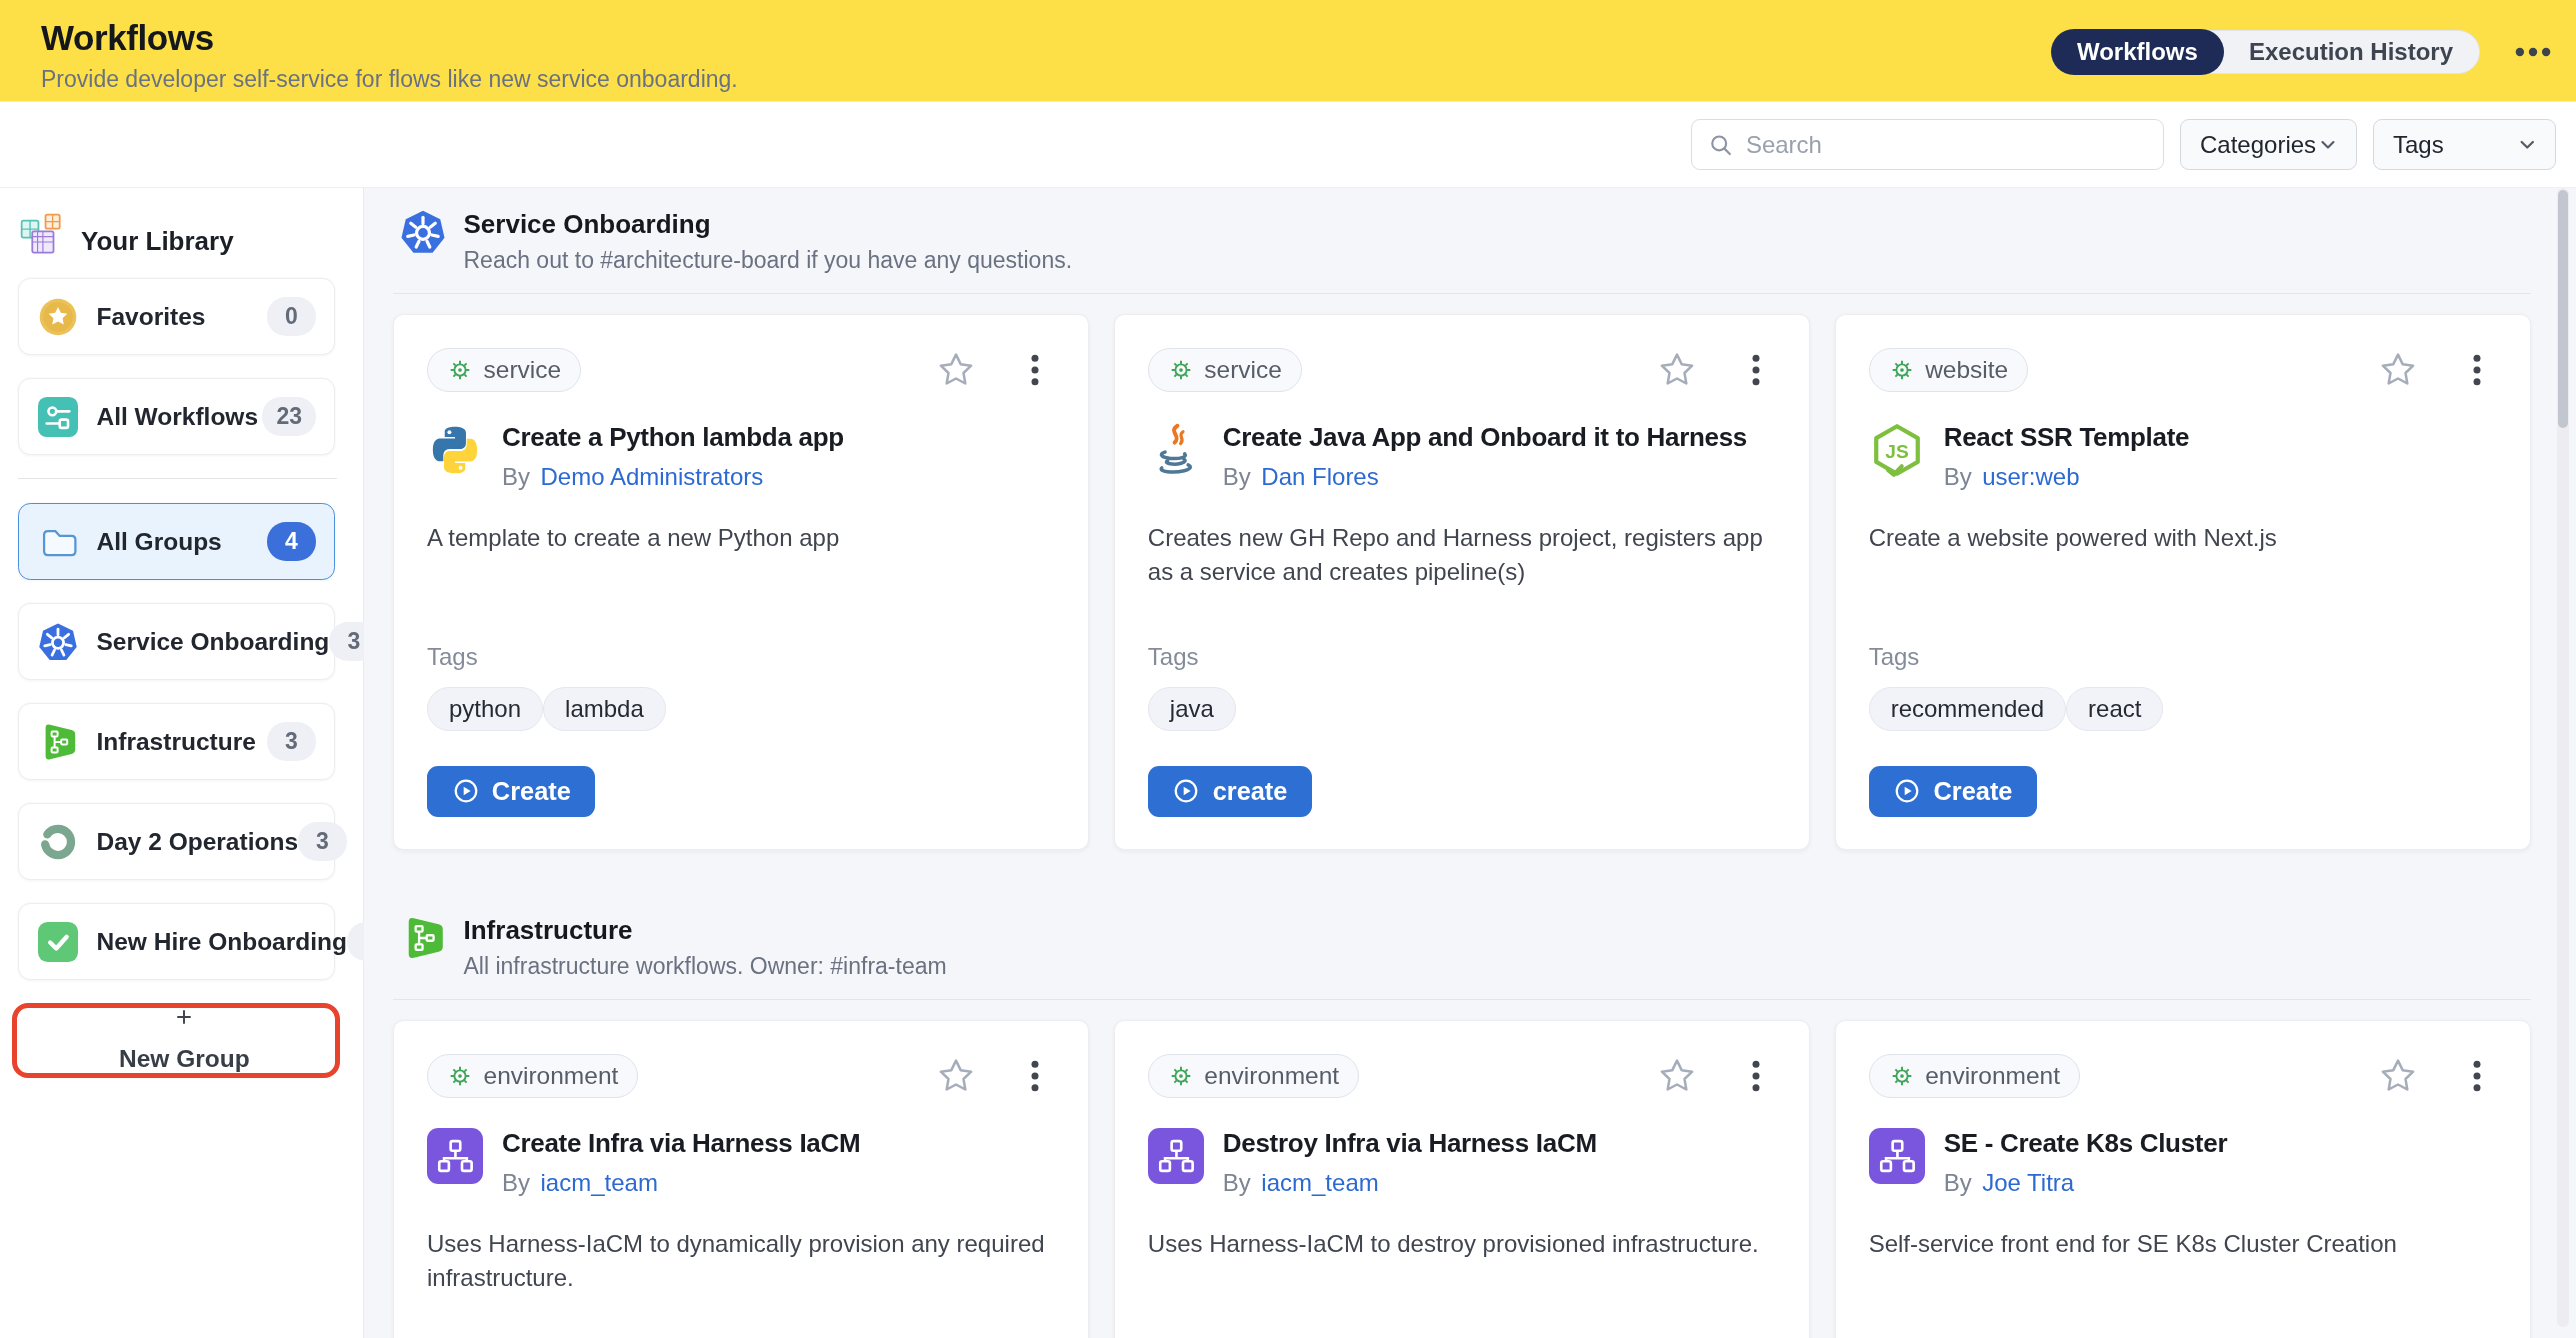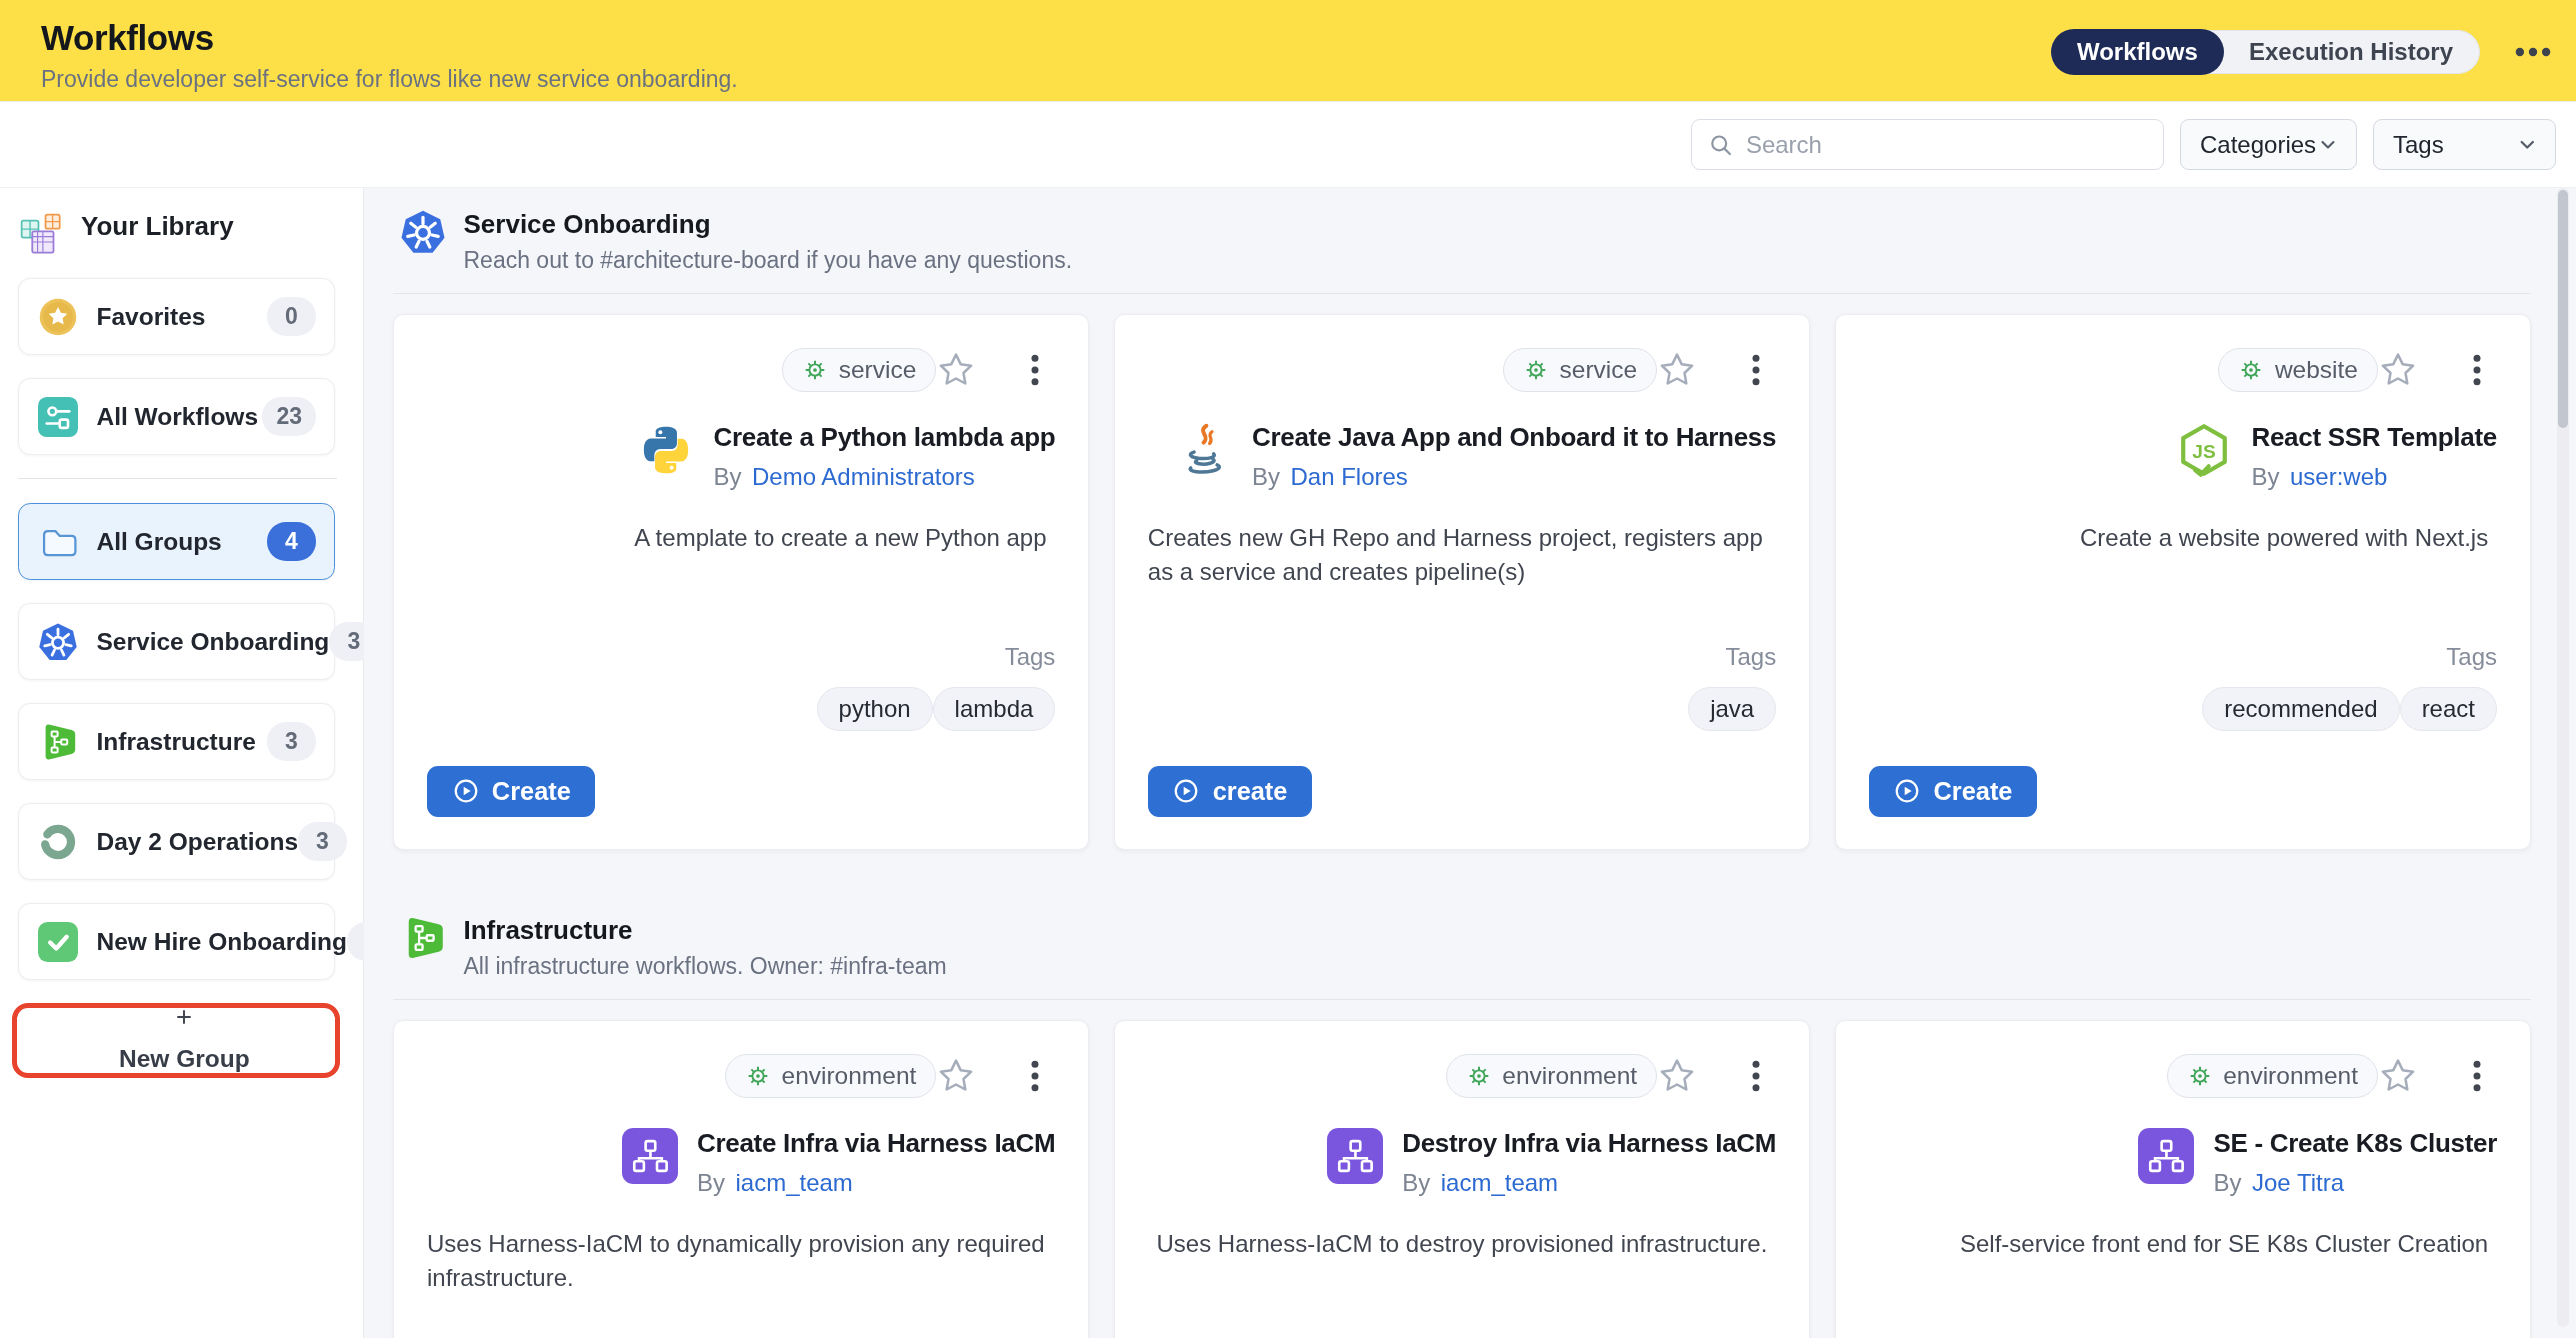--- a/index.html
+++ b/index.html
@@ -32,21 +32,21 @@
   .dropdown { display:flex; align-items:center; justify-content:space-between; height:51px; border:0.9px solid #d4d8df;
               border-radius:8.8px; background:#f8fafc; padding:0 16px 0 19px; font-size:24px; color:#21262e;
               font-weight:500; margin-left:16px; cursor:pointer; }
   .dd-categories { width:177px; } .dd-tags { width:183px; }
 
   
   .content { display:flex; height:1151px; position:relative; }
 
   
   .sidebar { width:364px; background:#fff; border-right:0.9px solid #e8eaee; padding-top:23px; flex:none; }
-  .lib-head { display:flex; align-items:flex-start; gap:16px; padding-left:19px; }
+  .lib-head { display:flex; align-items:flex-end; gap:16px; padding-left:19px; }
   .lib-head .txt { font-size:26px; font-weight:600; color:#1c2026; }
   .side-list { margin-top:21px; }
   .side-item { width:317px; height:77px; margin:0 0 23px 17.5px; background:#fff; border:0.9px solid #ebedf1;
                border-radius:12.3px; box-shadow:0 0.9px 2.6px rgba(25,30,40,.05); display:flex; align-items:center;
                padding:0 17.5px 0 19px; cursor:pointer; }
   .side-item .icon { width:40px; height:40px; flex:none; display:flex; }
   .side-item .lbl { font-size:24.5px; font-weight:600; color:#22262e; margin-left:19px; white-space:nowrap; }
   .count { margin-left:auto; min-width:49px; height:39px; border-radius:19px; background:#eef0f6; color:#646b78;
            font-size:23px; font-weight:600; display:flex; align-items:center; justify-content:center; padding:0 14px; }
   .side-item.active { background:#e9f3fd; border:1.8px solid #4b90dc; }
@@ -61,21 +61,21 @@
   .section-header { display:flex; gap:17.5px; padding-left:7px; align-items:flex-start; }
   .sh-icon { width:46px; height:46px; flex:none; }
   .sh-title { font-size:26px; font-weight:700; color:#15181d; }
   .sh-sub { font-size:23px; color:#6a7181; margin-top:7px; }
   .section-divider { height:0.9px; background:#e3e5ea; margin-top:19px; }
   .sec-1 .section-header { margin-top:12.3px; }
   .sec-2 { margin-top:65px; }
 
   .cards-row { display:flex; gap:24.5px; margin-top:20px; }
   .card { flex:1 1 0; height:536px; background:#fff; border:0.9px solid #ececf1; border-radius:10.5px;
-          box-shadow:0 1.8px 4.4px rgba(25,30,40,.05); padding:33px 33px 32px; display:flex; flex-direction:column;align-items:flex-end; }
+          box-shadow:0 1.8px 4.4px rgba(25,30,40,.05); padding:33px 33px 32px; display:flex; flex-direction:column; }
   .badge-row { display:flex; align-items:center; }
   .badge { display:inline-flex; align-items:center; gap:10.5px; height:44px; padding:0 19px; border-radius:23px;
            background:#f8f9fc; border:0.9px solid #dfe3ea; font-size:24.5px; color:#565d68; }
   .star-btn { margin-left:auto; cursor:pointer; display:flex; }
   .kebab-btn { margin-left:39px; cursor:pointer; display:flex; }
   .card-head { display:flex; gap:19px; margin-top:30px; align-items:flex-start; }
   .card-logo { width:56px; height:56px; flex:none; display:flex; }
   .card-title { font-size:26px; font-weight:700; color:#191c22; letter-spacing:-0.3px; white-space:nowrap; }
   .by-row { margin-top:10.5px; font-size:24px; }
   .by-label { color:#7d8492; }

